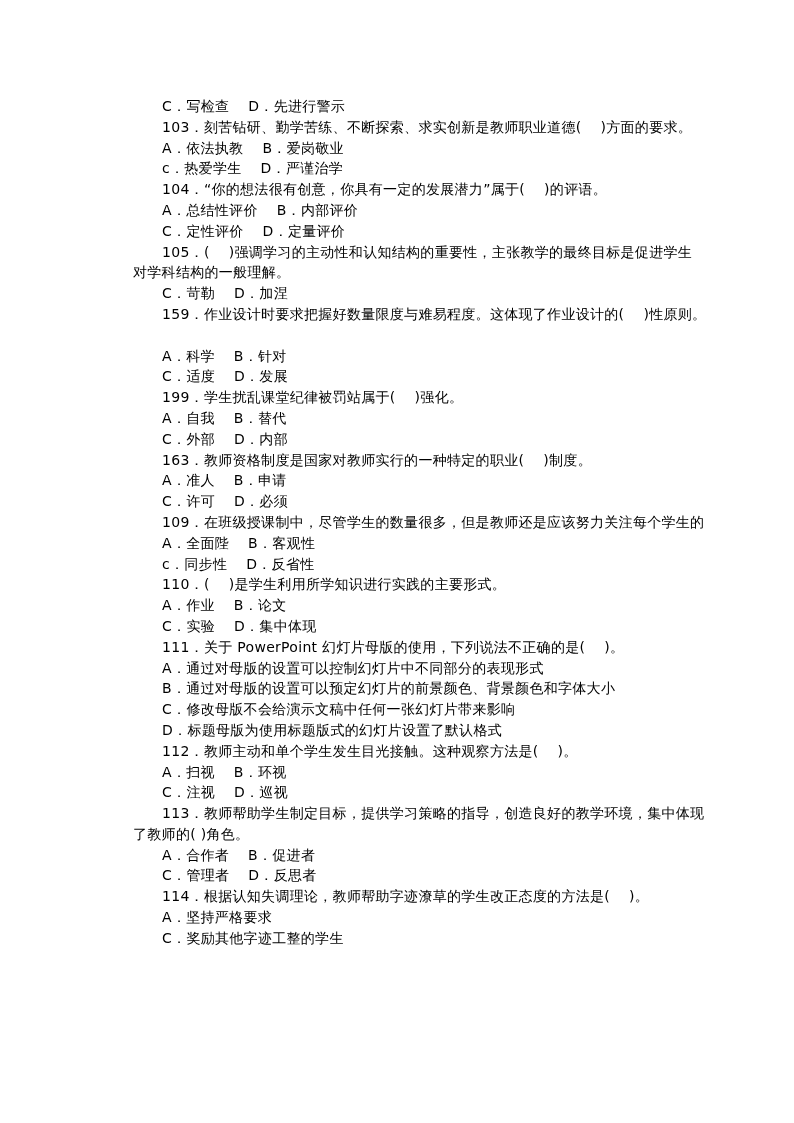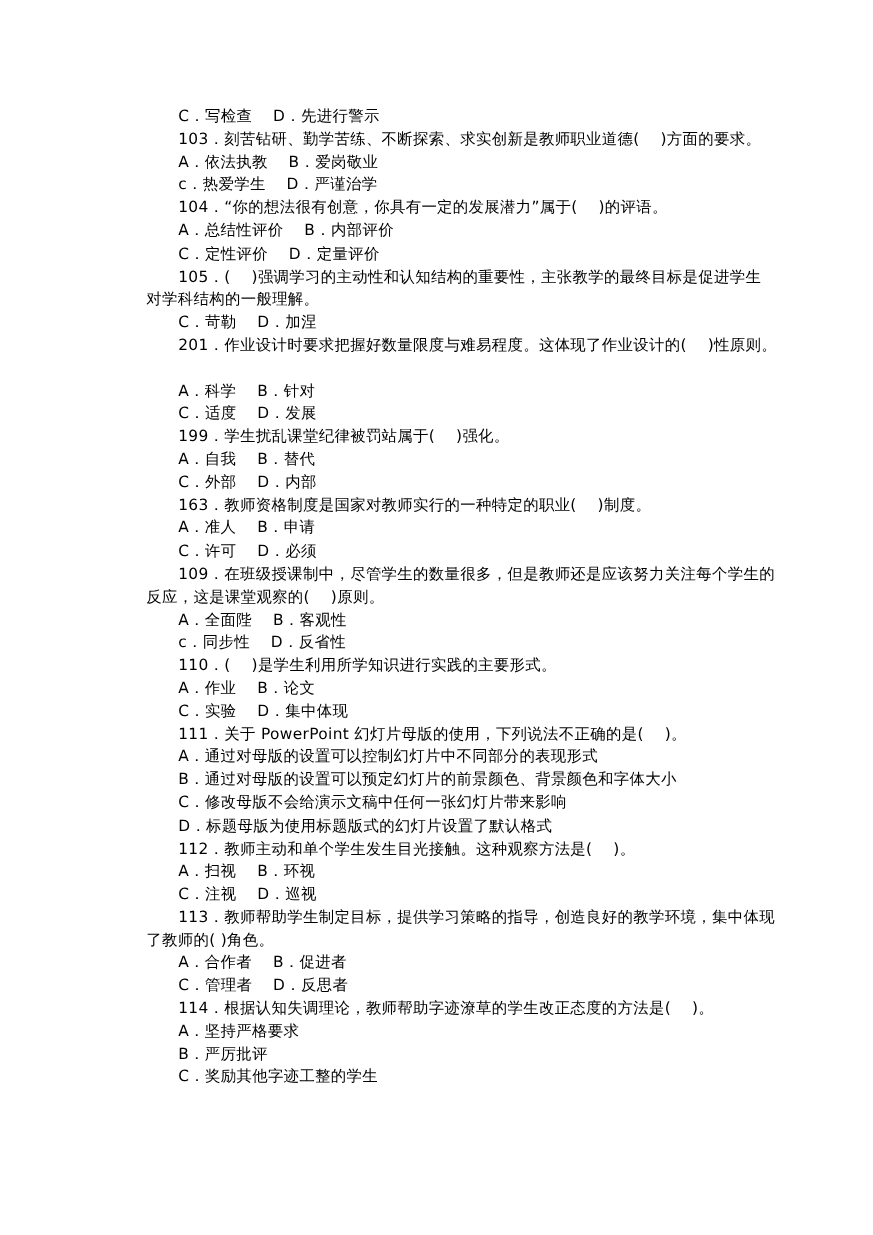--- a/index.html
+++ b/index.html
@@ -53,35 +53,34 @@
   <div class="line indent">c．热爱学生    D．严谨治学</div>
 
   <div class="line indent question">104．“你的想法很有创意，你具有一定的发展潜力”属于(    )的评语。</div>
   <div class="line indent">A．总结性评价    B．内部评价</div>
   <div class="line indent">C．定性评价    D．定量评价</div>
 
   <div class="line indent question">105．(    )强调学习的主动性和认知结构的重要性，主张教学的最终目标是促进学生</div>
   <div class="line wrap">对学科结构的一般理解。</div>
   <div class="line indent">C．苛勒    D．加涅</div>
 
-  <div class="line indent question">201．作业设计时要求把握好数量限度与难易程度。这体现了作业设计的(    )性原则。</div>
+  <div class="line indent question">159．作业设计时要求把握好数量限度与难易程度。这体现了作业设计的(    )性原则。</div>
   <div class="line blank"></div>
   <div class="line indent">A．科学    B．针对</div>
   <div class="line indent">C．适度    D．发展</div>
 
   <div class="line indent question">199．学生扰乱课堂纪律被罚站属于(    )强化。</div>
   <div class="line indent">A．自我    B．替代</div>
   <div class="line indent">C．外部    D．内部</div>
 
   <div class="line indent question">163．教师资格制度是国家对教师实行的一种特定的职业(    )制度。</div>
   <div class="line indent">A．准人    B．申请</div>
   <div class="line indent">C．许可    D．必须</div>
 
   <div class="line indent question">109．在班级授课制中，尽管学生的数量很多，但是教师还是应该努力关注每个学生的</div>
-  <div class="line wrap">反应，这是课堂观察的(    )原则。</div>
   <div class="line indent">A．全面陛    B．客观性</div>
   <div class="line indent">c．同步性    D．反省性</div>
 
   <div class="line indent question">110．(    )是学生利用所学知识进行实践的主要形式。</div>
   <div class="line indent">A．作业    B．论文</div>
   <div class="line indent">C．实验    D．集中体现</div>
 
   <div class="line indent question">111．关于 PowerPoint 幻灯片母版的使用，下列说法不正确的是(    )。</div>
   <div class="line indent">A．通过对母版的设置可以控制幻灯片中不同部分的表现形式</div>
   <div class="line indent">B．通过对母版的设置可以预定幻灯片的前景颜色、背景颜色和字体大小</div>
@@ -92,15 +91,14 @@
   <div class="line indent">A．扫视    B．环视</div>
   <div class="line indent">C．注视    D．巡视</div>
 
   <div class="line indent question">113．教师帮助学生制定目标，提供学习策略的指导，创造良好的教学环境，集中体现</div>
   <div class="line wrap">了教师的( )角色。</div>
   <div class="line indent">A．合作者    B．促进者</div>
   <div class="line indent">C．管理者    D．反思者</div>
 
   <div class="line indent question">114．根据认知失调理论，教师帮助字迹潦草的学生改正态度的方法是(    )。</div>
   <div class="line indent">A．坚持严格要求</div>
-  <div class="line indent">B．严厉批评</div>
   <div class="line indent">C．奖励其他字迹工整的学生</div>
 </div>
 
 </body></html>

